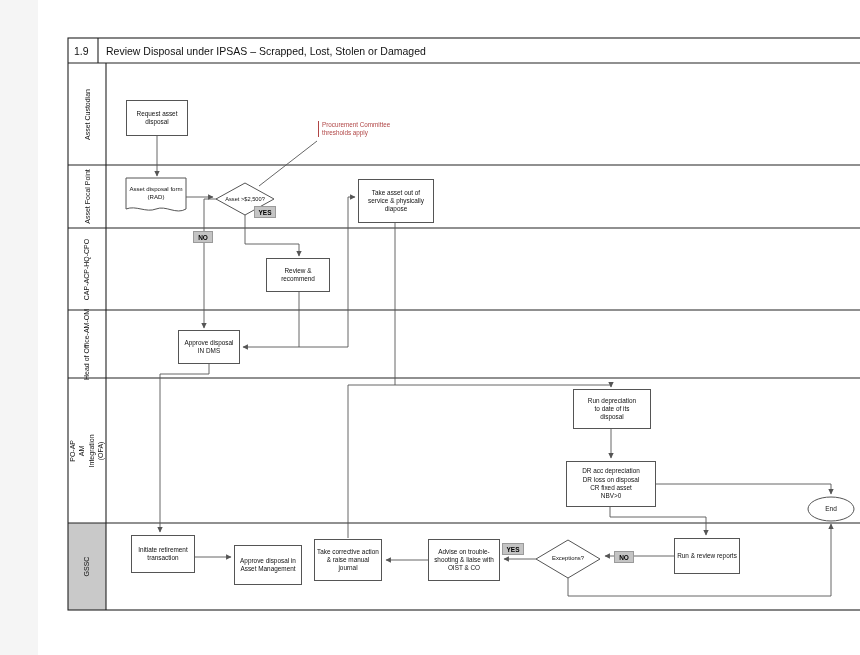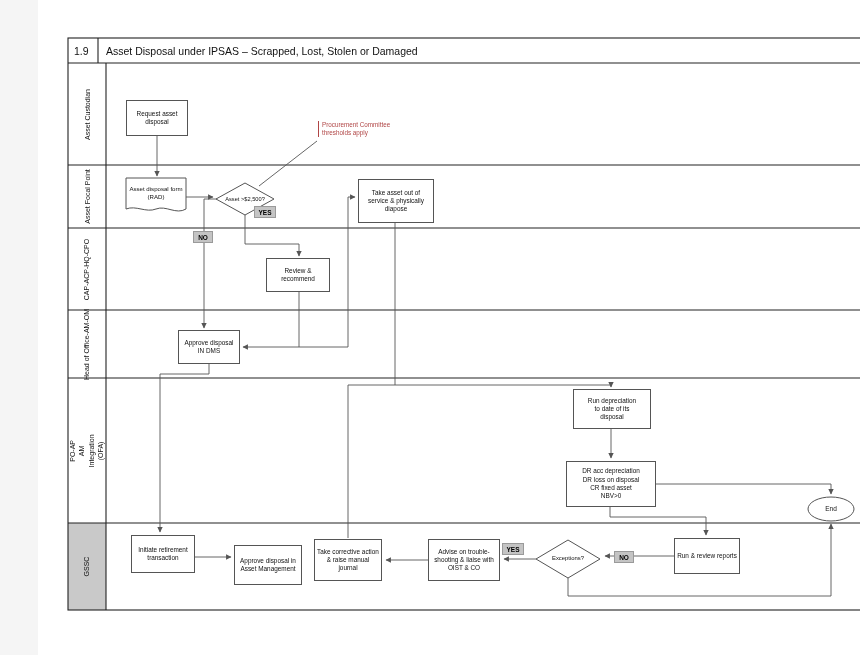--- a/index.html
+++ b/index.html
@@ -73,21 +73,21 @@
 
     <g stroke="#555" stroke-width="1" fill="#fff">
       <path d="M88,178 L148,178 L148,209 C138,215 128,205 118,209 C108,213 98,205 88,209 Z"></path>
       <polygon points="207,183 236,199 207,215 178,199"></polygon>
       <polygon points="530,540 562,559 530,578 498,559"></polygon>
       <ellipse cx="793" cy="509" rx="23" ry="12"></ellipse>
     </g>
   </svg>
 
   <div class="titlebar" style="left:36px;width:22px;">1.9</div>
-  <div class="titlebar" style="left:68px;width:560px;">Asset Disposal under IPSAS – Scrapped, Lost, Stolen or Damaged</div>
+  <div class="titlebar" style="left:68px;width:560px;">Review Disposal under IPSAS – Scrapped, Lost, Stolen or Damaged</div>
 
   <div class="lane-label" style="top:63px;height:102px;">
       <span>Asset Custodian</span>
     </div>
   <div class="lane-label" style="top:165px;height:63px;">
       <span>Asset Focal Point</span>
     </div>
   <div class="lane-label" style="top:228px;height:82px;">
       <span>CAP-ACP-HQ-CPO</span>
     </div>

